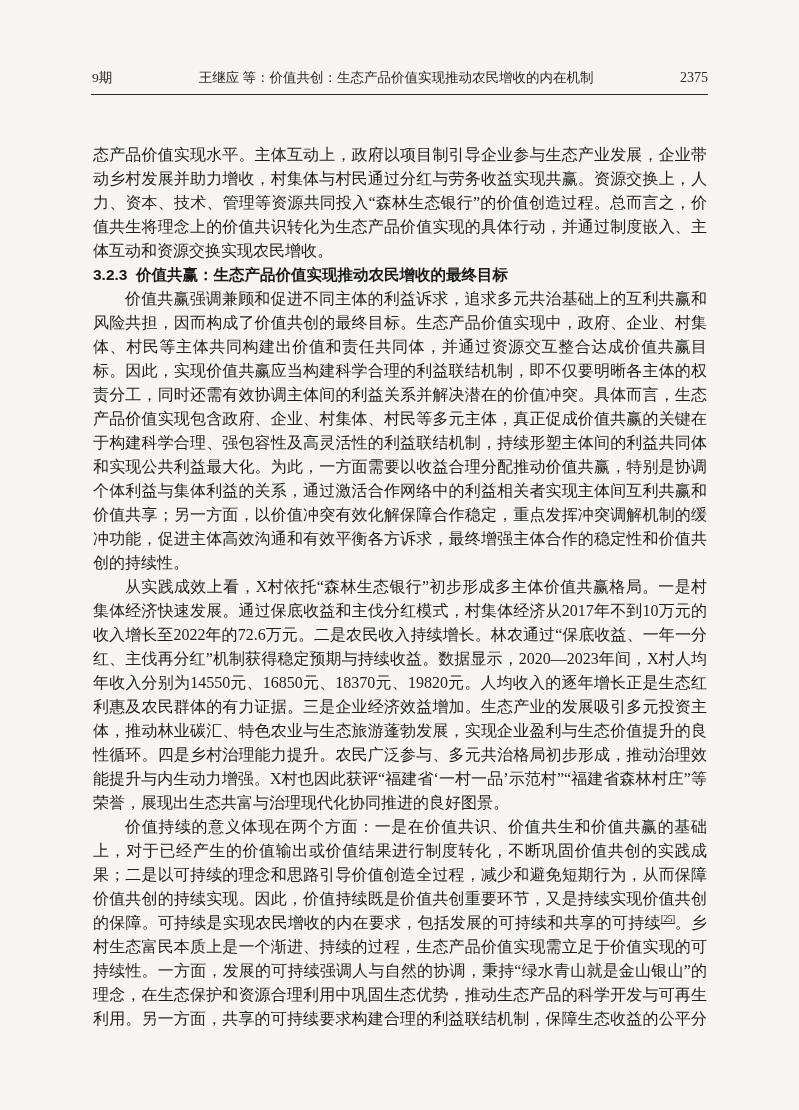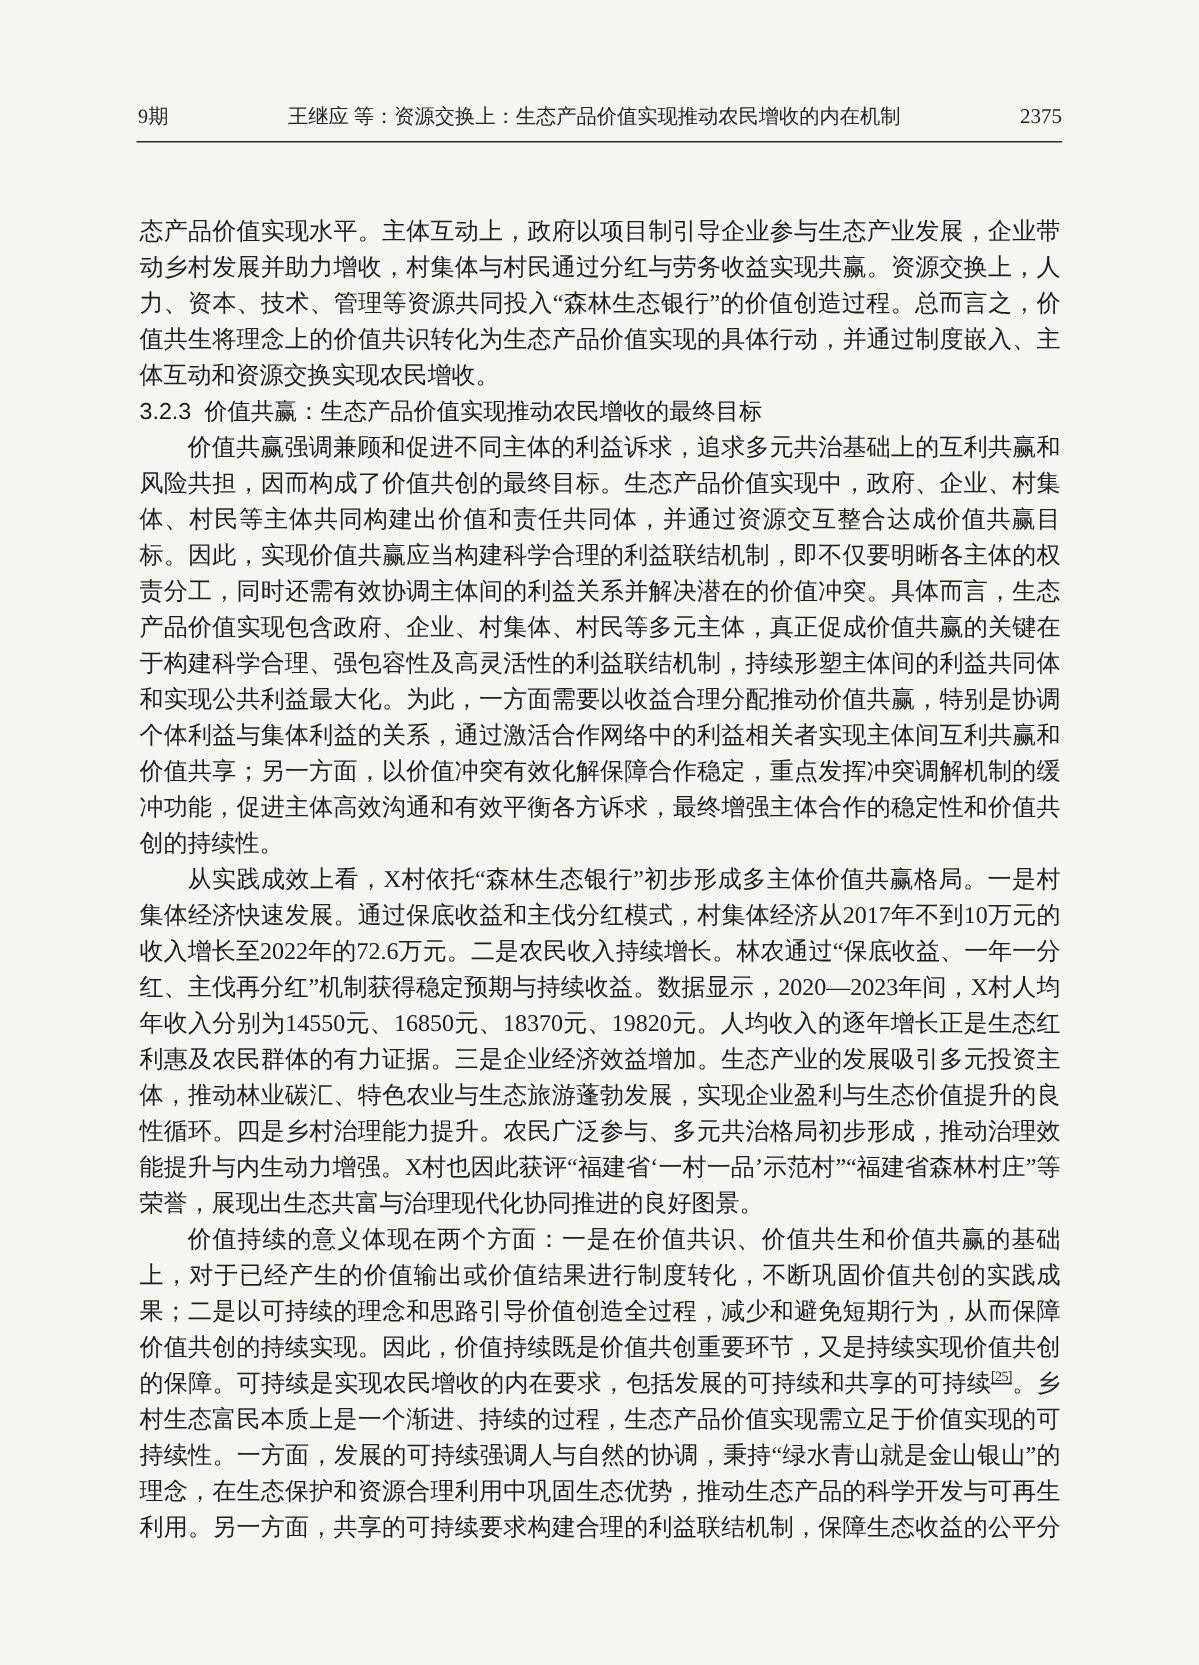--- a/index.html
+++ b/index.html
@@ -65,41 +65,41 @@
     margin: 0;
     text-indent: 2em;
   }
   .para.no-indent {
     text-indent: 0;
   }
   .heading {
     margin: 0;
     font-family: "Liberation Sans", "DejaVu Sans", sans-serif;
     font-size: 15.5px;
-    font-weight: 400;
+    font-weight: 700;
     line-height: 24px;
     white-space: pre-wrap;
     color: #1b1b1b;
   }
   sup.ref {
     font-size: 9.5px;
     line-height: 0;
     vertical-align: super;
     letter-spacing: -0.5px;
     text-decoration: underline;
   }
 </style>
 </head>
 <body>
 
 <div class="page">
 
   <div class="running-header">
     <span class="issue">9期</span>
-    <span class="running-title">王继应 等：资源交换上：生态产品价值实现推动农民增收的内在机制</span>
+    <span class="running-title">王继应 等：价值共创：生态产品价值实现推动农民增收的内在机制</span>
     <span class="page-num">2375</span>
   </div>
 
   <div class="header-rule"></div>
 
   <div class="body-text">
     <p class="para no-indent">态产品价值实现水平。主体互动上，政府以项目制引导企业参与生态产业发展，企业带动乡村发展并助力增收，村集体与村民通过分红与劳务收益实现共赢。资源交换上，人力、资本、技术、管理等资源共同投入“森林生态银行”的价值创造过程。总而言之，价值共生将理念上的价值共识转化为生态产品价值实现的具体行动，并通过制度嵌入、主体互动和资源交换实现农民增收。</p>
 
     <h3 class="heading">3.2.3  价值共赢：生态产品价值实现推动农民增收的最终目标</h3>
 

